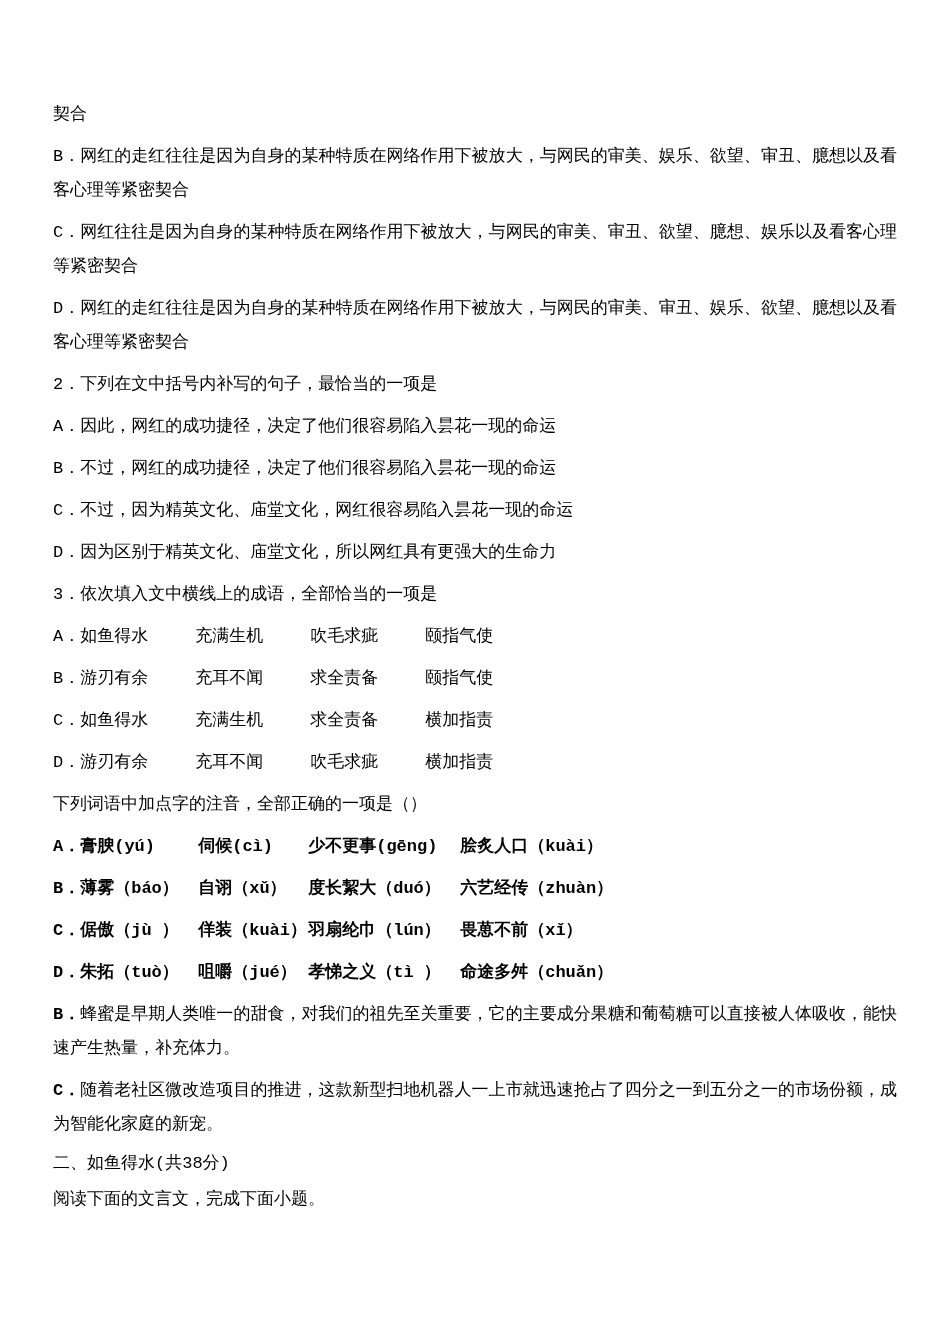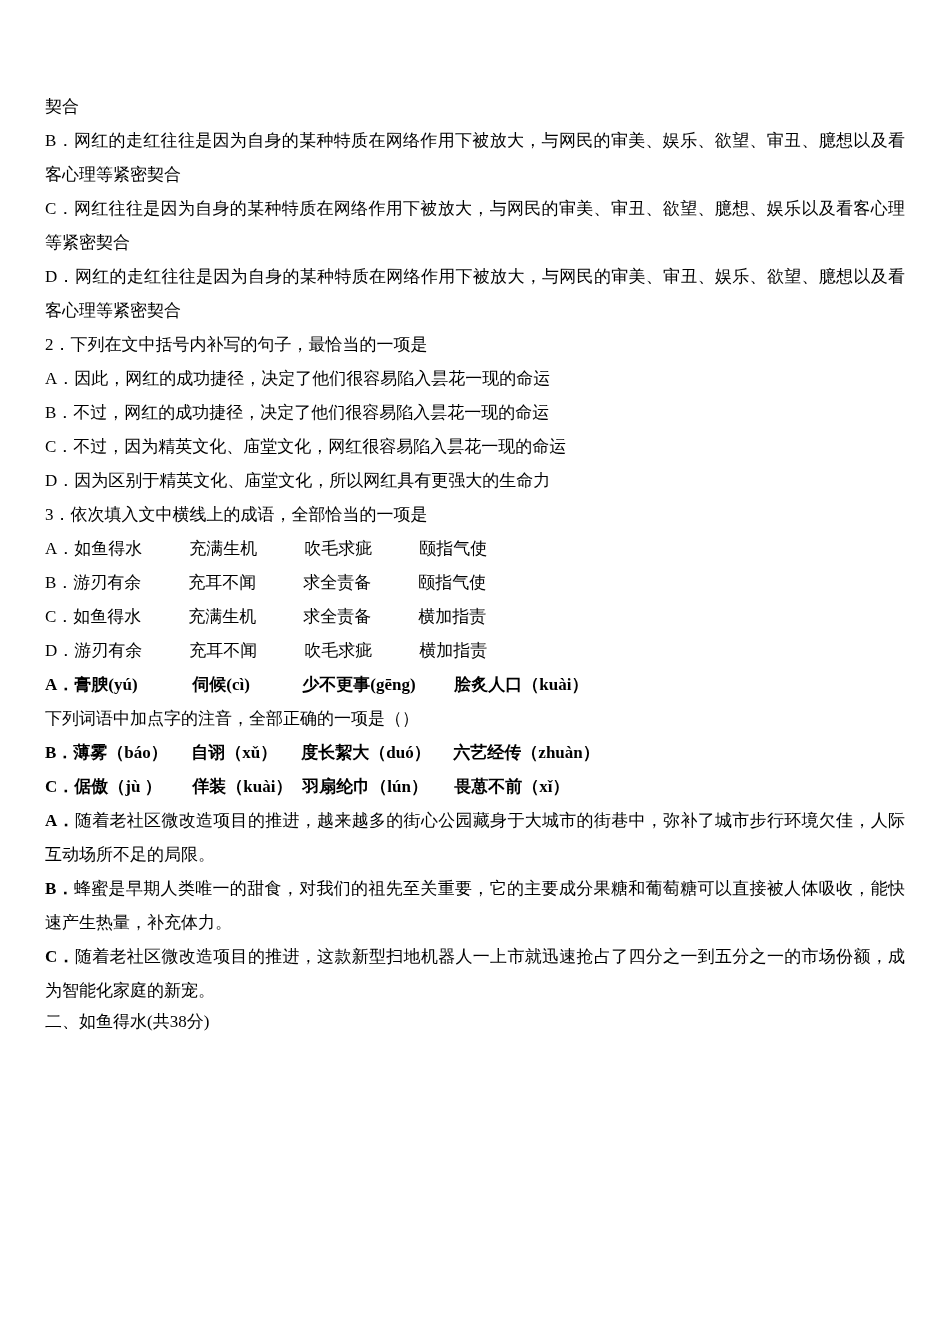--- a/index.html
+++ b/index.html
@@ -12,25 +12,26 @@
     height: 1344px;
     color: #000000;
     font-family: "Liberation Serif", "DejaVu Serif", serif;
     font-size: 17px;
     overflow: hidden;
   }
   .doc {
     padding: 90px 45px 0 45px;
   }
   .line {
-    margin: 0;
+    margin: 8px;
     line-height: 34px;
     text-align: justify;
     text-justify: inter-ideograph;
     word-break: break-all;
+    font-family: Liberation Mono, monospace;
   }
   .line.left {
     text-align: left;
   }
   .tight {
     line-height: 28px;
   }
   .bold {
     font-weight: bold;
   }
@@ -61,24 +62,25 @@
   <p class="line left">B．不过，网红的成功捷径，决定了他们很容易陷入昙花一现的命运</p>
   <p class="line left">C．不过，因为精英文化、庙堂文化，网红很容易陷入昙花一现的命运</p>
   <p class="line left">D．因为区别于精英文化、庙堂文化，所以网红具有更强大的生命力</p>
 
   <p class="line left">3．依次填入文中横线上的成语，全部恰当的一项是</p>
   <p class="line left q3row"><span class="cell lab">A．</span><span class="cell c0">如鱼得水</span><span class="cell c1">充满生机</span><span class="cell c2">吹毛求疵</span><span class="cell c3">颐指气使</span></p>
   <p class="line left q3row"><span class="cell lab">B．</span><span class="cell c0">游刃有余</span><span class="cell c1">充耳不闻</span><span class="cell c2">求全责备</span><span class="cell c3">颐指气使</span></p>
   <p class="line left q3row"><span class="cell lab">C．</span><span class="cell c0">如鱼得水</span><span class="cell c1">充满生机</span><span class="cell c2">求全责备</span><span class="cell c3">横加指责</span></p>
   <p class="line left q3row"><span class="cell lab">D．</span><span class="cell c0">游刃有余</span><span class="cell c1">充耳不闻</span><span class="cell c2">吹毛求疵</span><span class="cell c3">横加指责</span></p>
 
+  <p class="line left">下列词语中加点字的注音，全部正确的一项是（）</p>
   <p class="line left q4row bold"><span class="cell lab">A．</span><span class="cell c0">膏腴(yú)</span><span class="cell c1">伺候(cì)</span><span class="cell c2">少不更事(gēng)</span><span class="cell c3">脍炙人口（kuài）</span></p>
-  <p class="line left">下列词语中加点字的注音，全部正确的一项是（）</p>
   <p class="line left q4row bold"><span class="cell lab">B．</span><span class="cell c0">薄雾（báo）</span><span class="cell c1">自诩（xǔ）</span><span class="cell c2">度长絜大（duó）</span><span class="cell c3">六艺经传（zhuàn）</span></p>
   <p class="line left q4row bold"><span class="cell lab">C．</span><span class="cell c0">倨傲（jù ）</span><span class="cell c1">佯装（kuài）</span><span class="cell c2">羽扇纶巾（lún）</span><span class="cell c3">畏葸不前（xǐ）</span></p>
+  <p class="line left q4row bold"><span class="cell lab">D．</span><span class="cell c0">朱拓（tuò）</span><span class="cell c1">咀嚼（jué）</span><span class="cell c2">孝悌之义（tì ）</span><span class="cell c3">命途多舛（chuǎn）</span></p>
 
-  <p class="line"><span class="bold">A．</span><span>随着老社区微改造项目的推进，越来越多的街心公园藏身于大城市的街巷中，弥补了城市步行环境欠佳，人际互动场所不足的局限。</span></p>
   <p class="line"><span class="bold">B．</span><span>蜂蜜是早期人类唯一的甜食，对我们的祖先至关重要，它的主要成分果糖和葡萄糖可以直接被人体吸收，能快速产生热量，补充体力。</span></p>
   <p class="line"><span class="bold">C．</span><span>随着老社区微改造项目的推进，这款新型扫地机器人一上市就迅速抢占了四分之一到五分之一的市场份额，成为智能化家庭的新宠。</span></p>
 
   <p class="line left tight">二、如鱼得水(共38分)</p>
+  <p class="line left tight">阅读下面的文言文，完成下面小题。</p>
 
 </main>
 
 </body></html>

